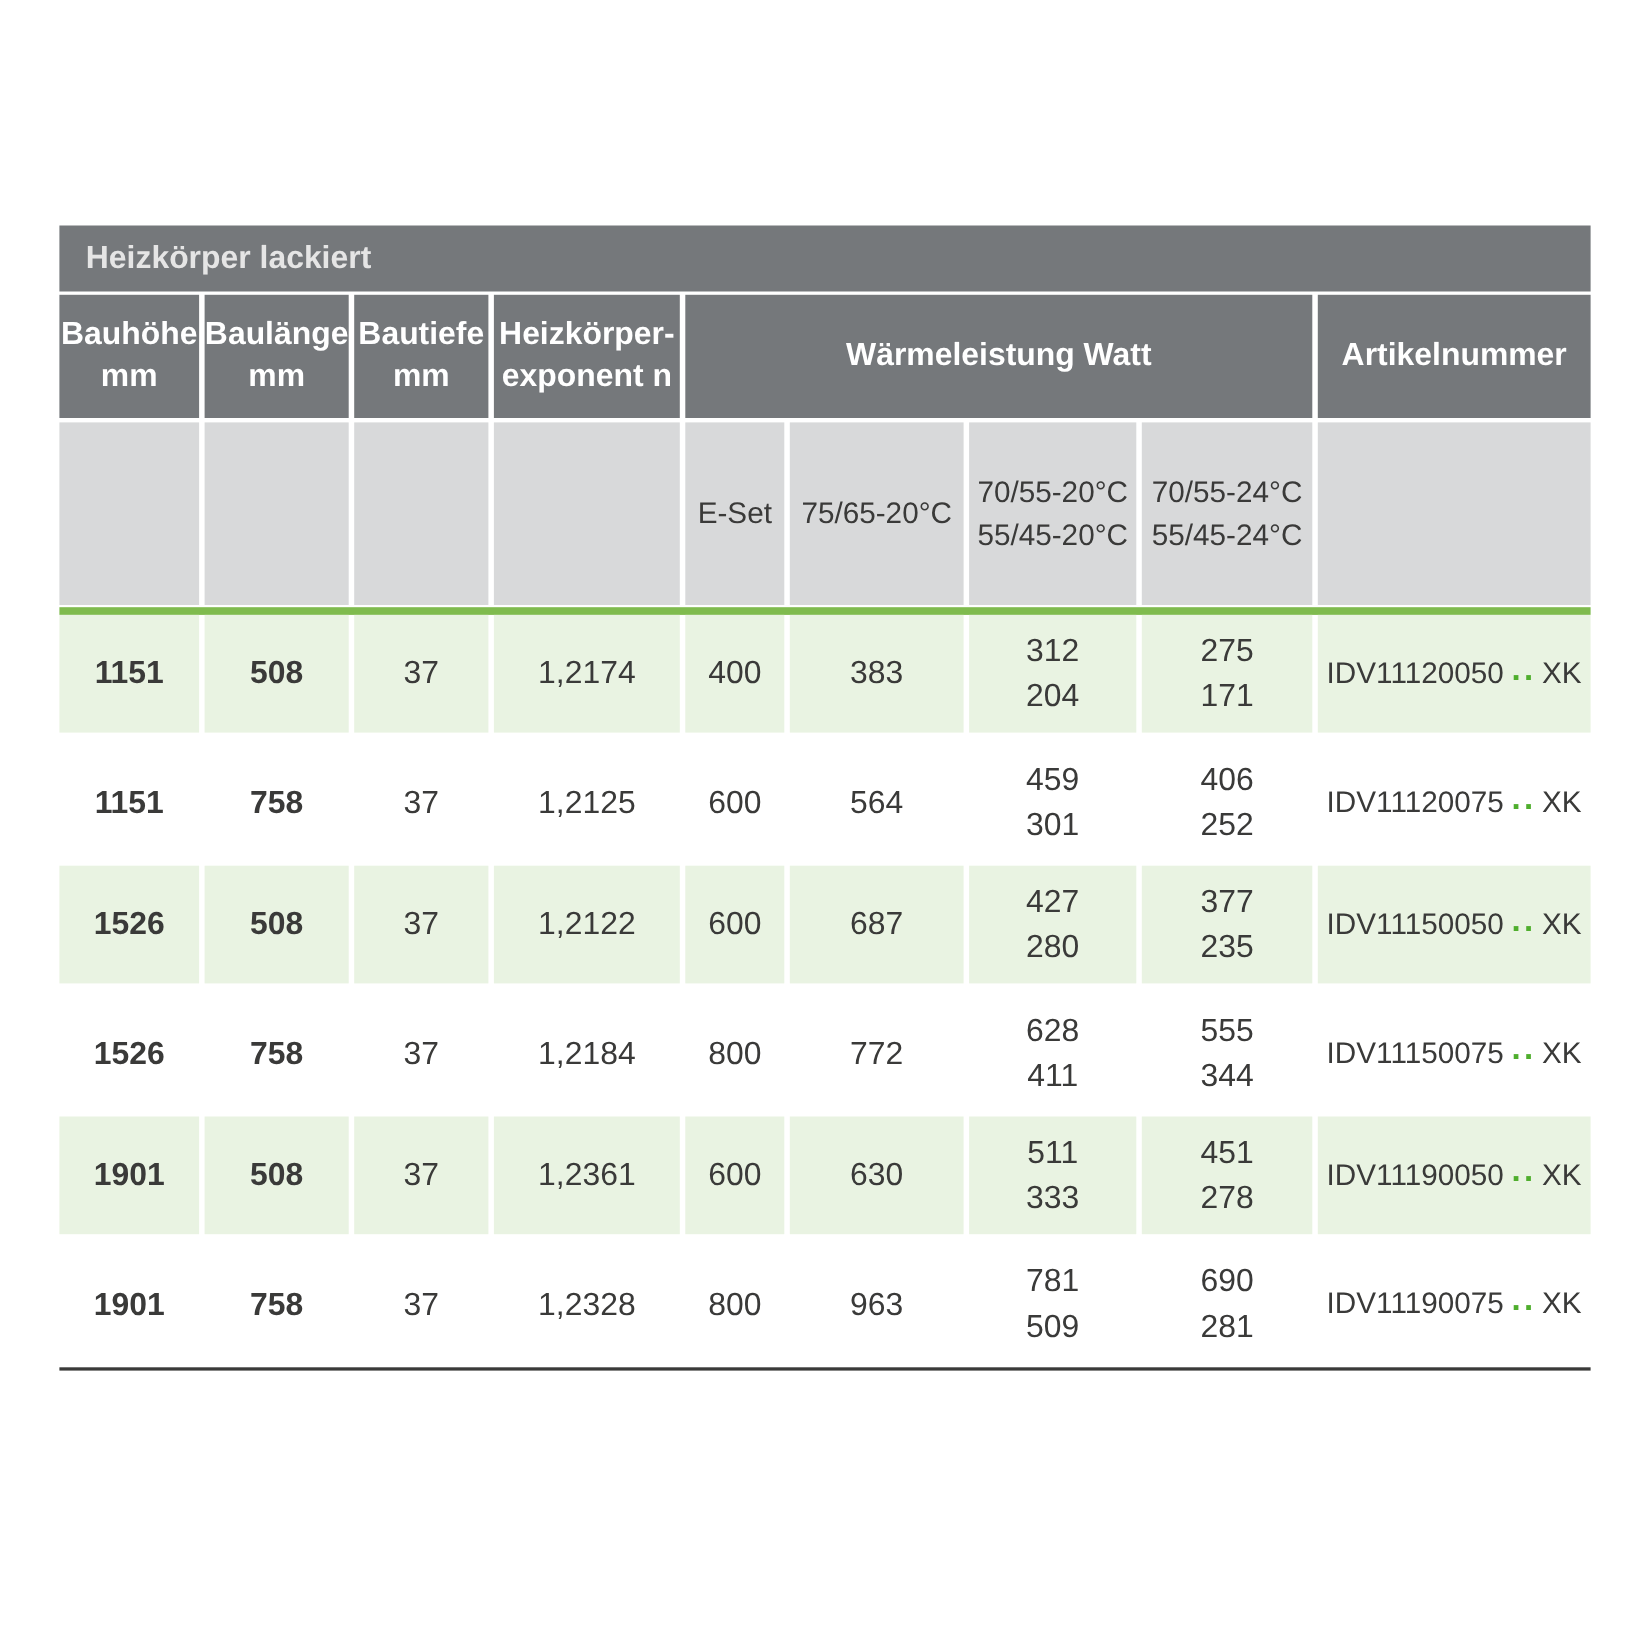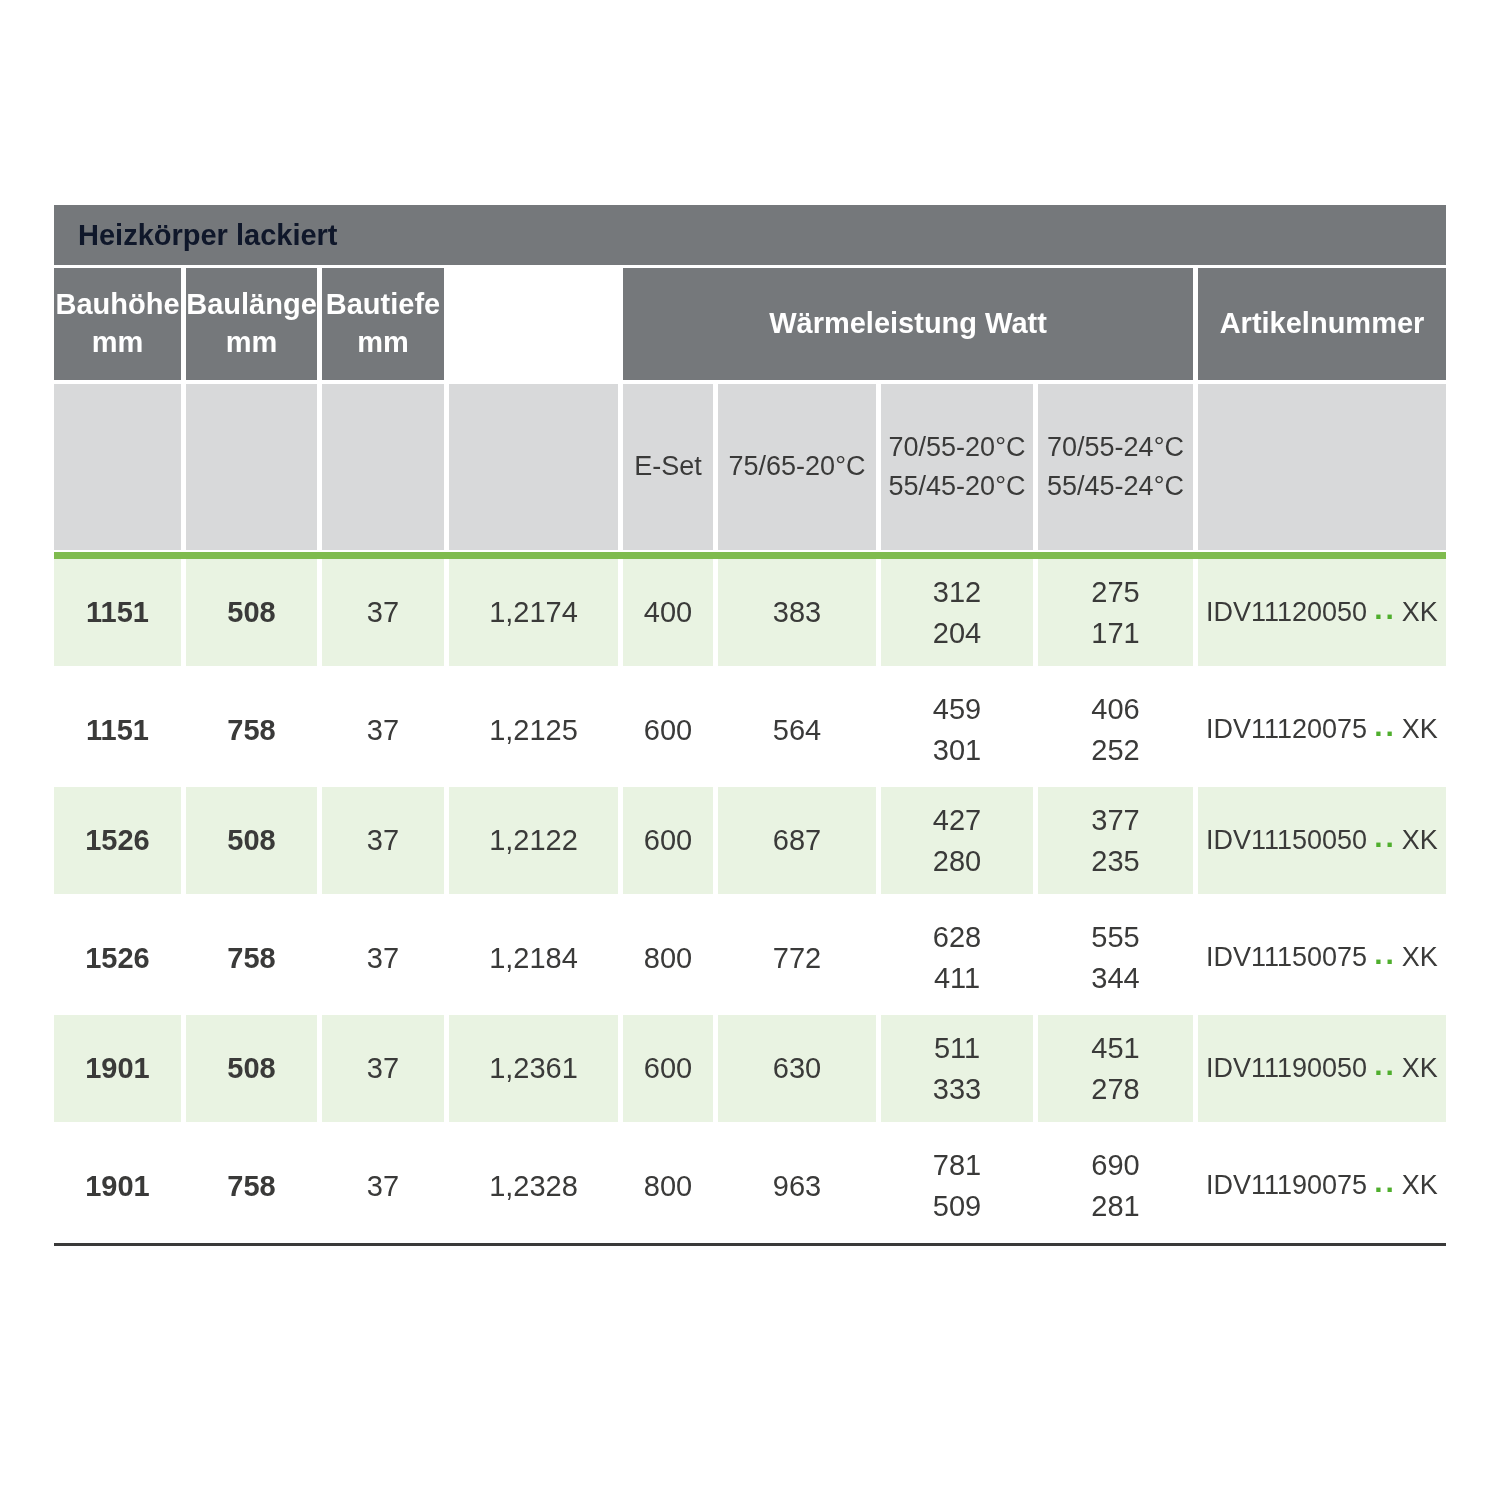--- a/index.html
+++ b/index.html
@@ -13,21 +13,21 @@
     overflow: hidden;
   }
   .table-wrap {
     position: absolute;
     left: 54px;
     top: 205px;
     width: 1392px;
   }
   .title-band {
     background: #75787b;
-    color: #0f172a;
+    color: #e5e5e5;
     height: 60px;
     display: flex;
     align-items: center;
     padding-left: 24px;
     box-sizing: border-box;
     font-size: 29px;
     font-weight: bold;
     margin-bottom: 3px;
   }
   .grid {
@@ -121,20 +121,24 @@
         <span>mm</span>
       </div>
       <div class="hcell">
         <span>Baulänge</span>
         <span>mm</span>
       </div>
       <div class="hcell">
         <span>Bautiefe</span>
         <span>mm</span>
       </div>
+      <div class="hcell">
+        <span>Heizkörper-</span>
+        <span>exponent n</span>
+      </div>
       <div class="hcell watt-cell">Wärmeleistung Watt</div>
       <div class="hcell">Artikelnummer</div>
     </div>
 
     <div class="grid sub-row">
       <div class="scell"></div>
       <div class="scell"></div>
       <div class="scell"></div>
       <div class="scell"></div>
       <div class="scell">E-Set</div>

